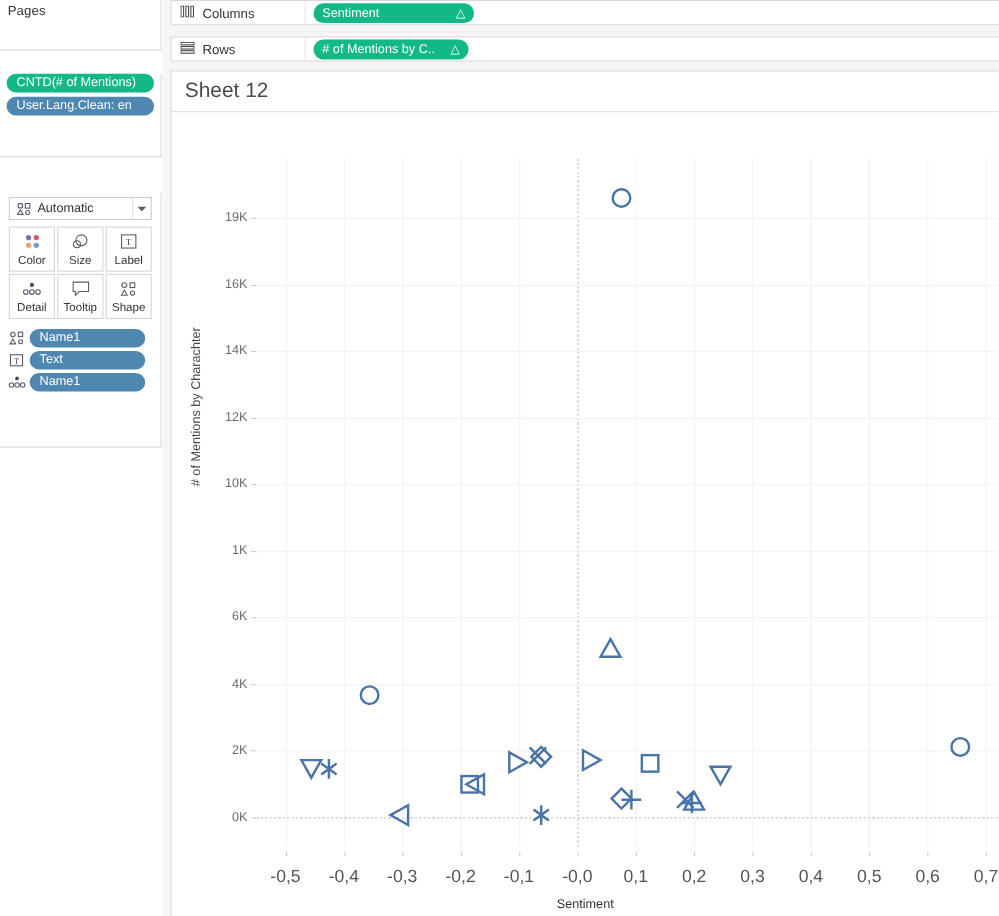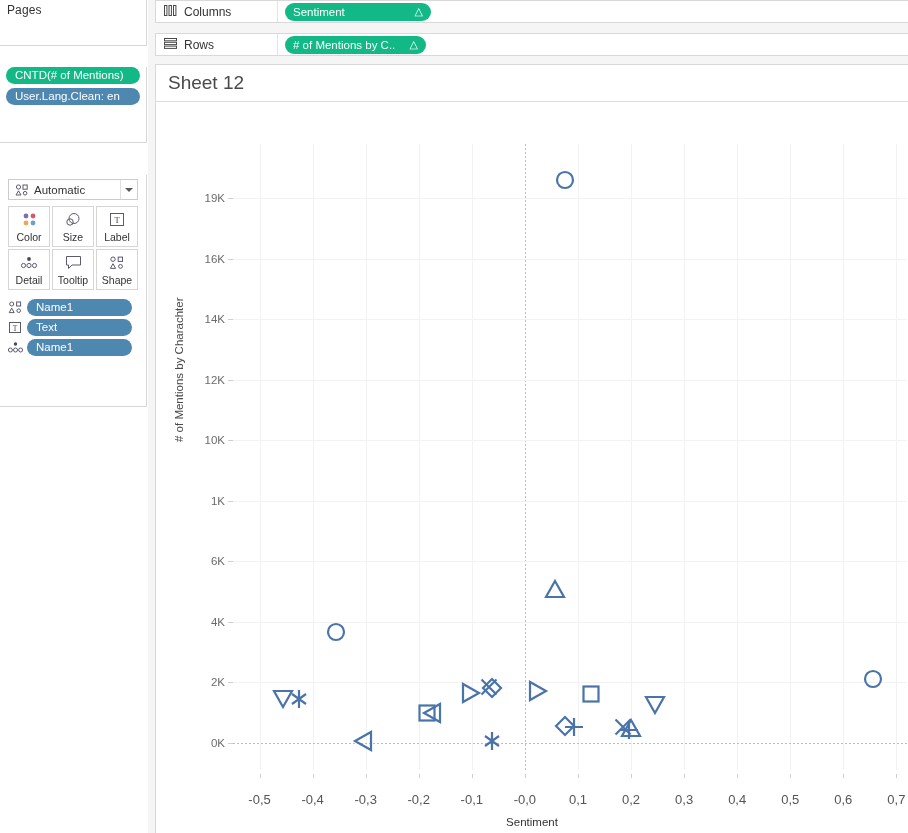--- a/index.html
+++ b/index.html
@@ -171,21 +171,21 @@
   .ytick {
     position: absolute;
     right: 0; width: 46px;
     text-align: right;
     font-size: 11.5px; color: #6b6b6b;
     transform: translateY(-50%);
   }
   .xtick {
     position: absolute;
     bottom: 26px;
-    font-size: 13px; color: #555555;
+    font-size: 16px; color: #555555;
     transform: translateX(-50%);
     white-space: nowrap;
   }
   .tickmark { position: absolute; width: 5px; height: 1px; background: #cfcfcf; }
 
   #plot-area { position: absolute; overflow: hidden; }
   .gridline-v { position: absolute; top: 0; bottom: 0; width: 1px; background: #f2f2f2; }
   .gridline-h { position: absolute; left: 0; right: 0; height: 1px; background: #f2f2f2; }
   .zeroline-v {
     position: absolute; top: 0; bottom: 0; width: 1px;

